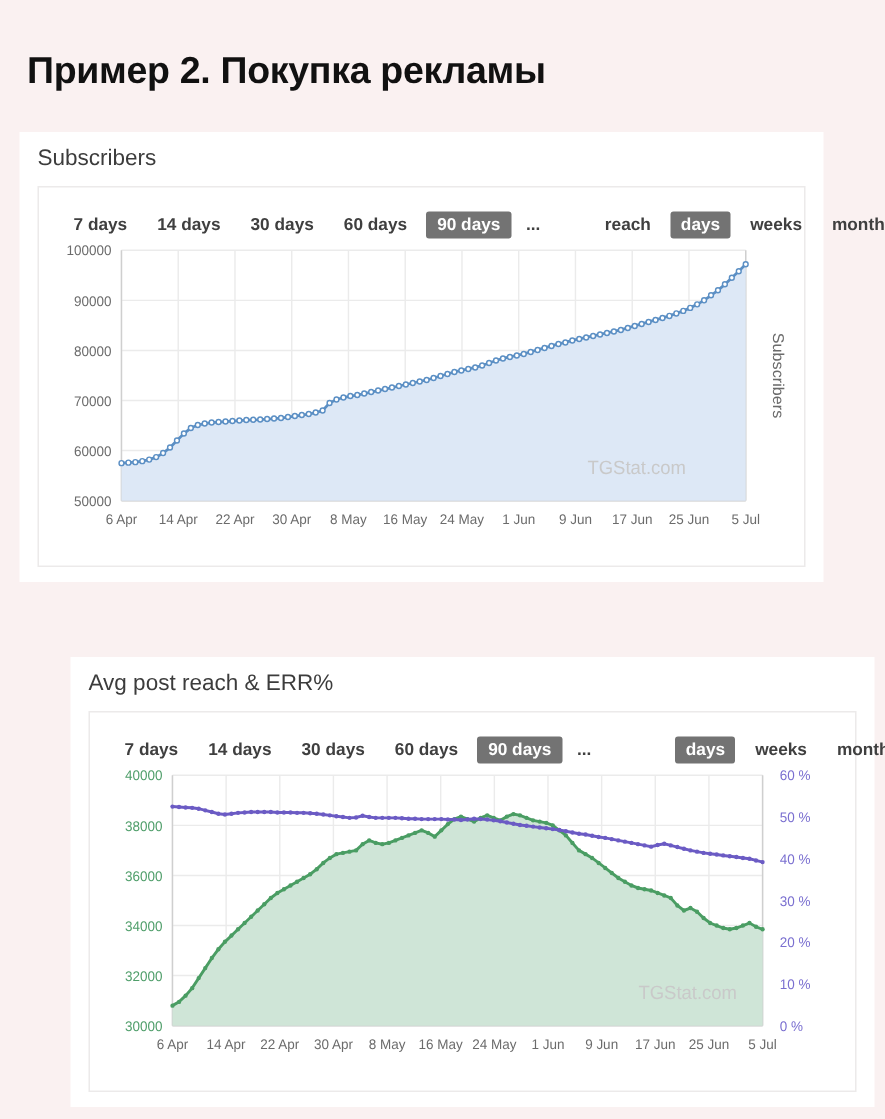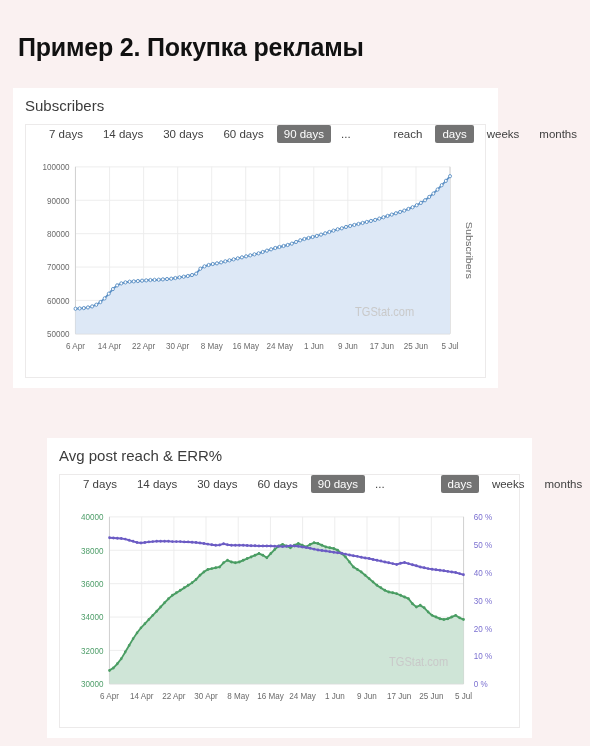--- a/index.html
+++ b/index.html
@@ -19,21 +19,21 @@
     left: 18px;
     top: 16px;
     font-size: 25px;
     font-weight: bold;
     color: #111111;
     letter-spacing: -0.2px;
   }
   .panel {
     position: absolute;
     left: 13px;
-    width: 485px;
+    width: 536px;
     background: #ffffff;
   }
   #panel-subscribers { top: 88px; height: 300px; }
   #panel-reach { top: 438px; height: 300px; margin-left: 34px; }
 
   .panel-title {
     position: absolute;
     left: 12px;
     top: 9px;
     font-size: 15px;
@@ -50,25 +50,26 @@
     background: #ffffff;
     box-sizing: border-box;
   }
   .toolbar {
     position: absolute;
     left: 0;
     top: 0;
     right: 0;
     height: 34px;
     display: flex;
-    align-items: flex-start;
+    align-items: flex-end;
     font-size: 11.5px;
     color: #3f3f3f;
     padding-left: 16px;
     box-sizing: border-box;
+    font-weight: bold;
   }
   .tb-btn {
     padding: 3px 7px;
     margin-right: 6px;
     border-radius: 2px;
     white-space: nowrap;
     cursor: pointer;
   }
   .tb-btn.active {
     background: #737373;

